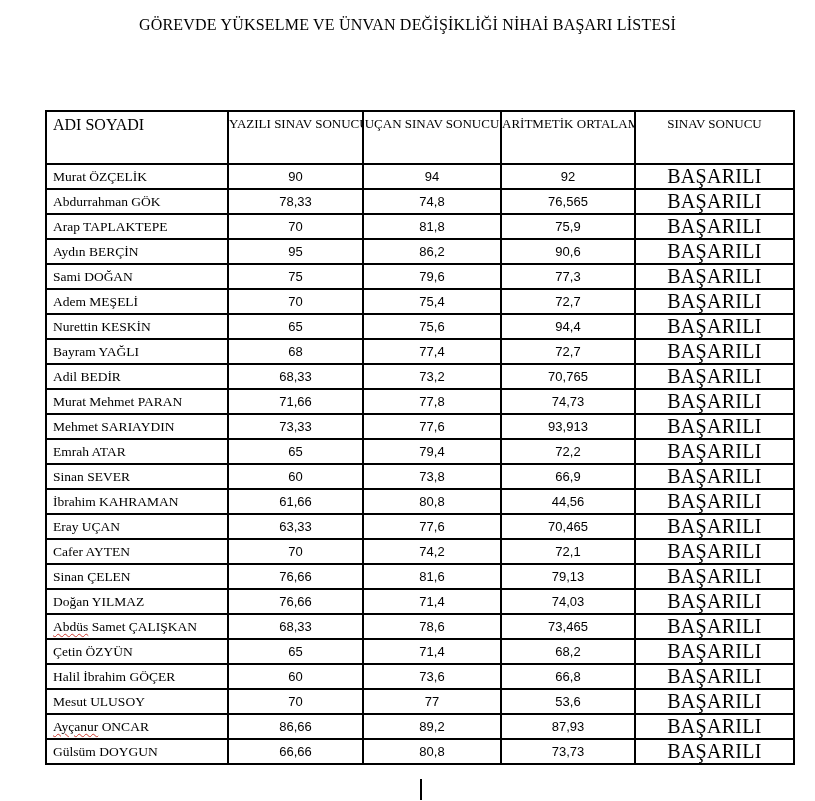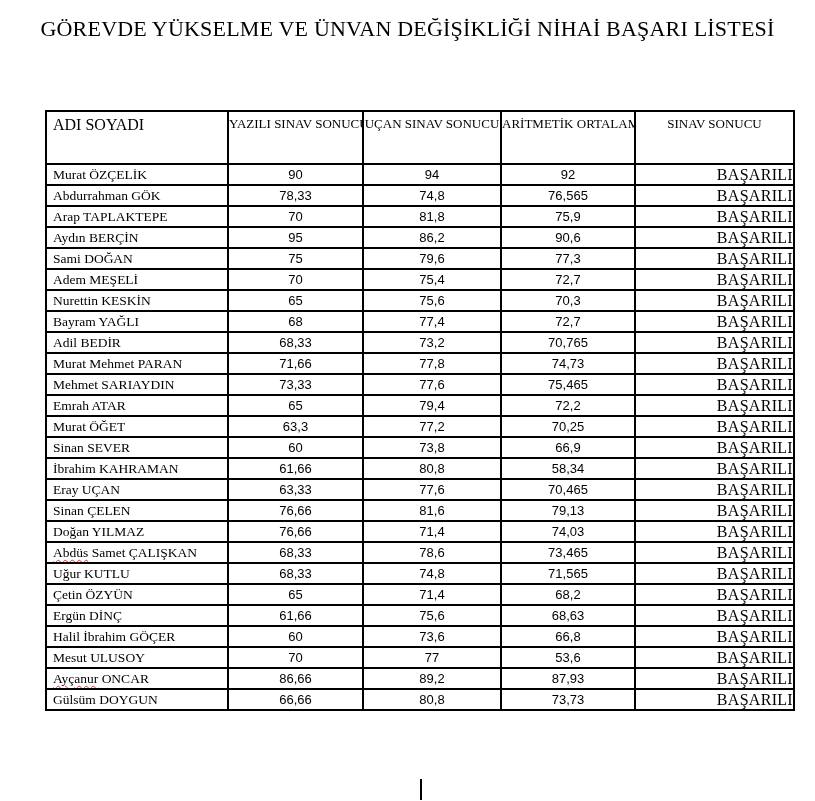--- a/index.html
+++ b/index.html
@@ -8,21 +8,21 @@
     background: #ffffff;
     font-family: "Liberation Serif", serif;
     color: #000;
     overflow: hidden;
     position: relative;
   }
   .doc-title {
     position: absolute;
     top: 16px; left: 0; width: 100%;
     text-align: center;
-    font-size: 22px;
+    font-size: 16px;
     letter-spacing: 0.2px;
     white-space: nowrap;
   }
   table.results {
     position: absolute;
     left: 45px; top: 110px;
     width: 748px;
     border-collapse: collapse;
     table-layout: fixed;
   }
@@ -53,22 +53,22 @@
     text-align: left;
     padding-left: 6px;
     font-size: 13.5px;
   }
   td.num-cell {
     text-align: center;
     font-family: "Liberation Sans", sans-serif;
     font-size: 13px;
   }
   td.result-cell {
-    text-align: right;
-    font-size: 16px;
+    text-align: center;
+    font-size: 20px;
     letter-spacing: 0.3px;
   }
   .squiggle {
     text-decoration: underline;
     text-decoration-style: wavy;
     text-decoration-color: #cc3a2f;
     text-decoration-thickness: 1px;
     text-underline-offset: 2px;
   }
   .text-cursor {
@@ -140,21 +140,21 @@
         <td class="name-cell">Adem MEŞELİ</td>
         <td class="num-cell">70</td>
         <td class="num-cell">75,4</td>
         <td class="num-cell">72,7</td>
         <td class="result-cell">BAŞARILI</td>
       </tr>
       <tr>
         <td class="name-cell">Nurettin KESKİN</td>
         <td class="num-cell">65</td>
         <td class="num-cell">75,6</td>
-        <td class="num-cell">70,3</td>
+        <td class="num-cell">94,4</td>
         <td class="result-cell">BAŞARILI</td>
       </tr>
       <tr>
         <td class="name-cell">Bayram YAĞLI</td>
         <td class="num-cell">68</td>
         <td class="num-cell">77,4</td>
         <td class="num-cell">72,7</td>
         <td class="result-cell">BAŞARILI</td>
       </tr>
       <tr>
@@ -168,59 +168,59 @@
         <td class="name-cell">Murat Mehmet PARAN</td>
         <td class="num-cell">71,66</td>
         <td class="num-cell">77,8</td>
         <td class="num-cell">74,73</td>
         <td class="result-cell">BAŞARILI</td>
       </tr>
       <tr>
         <td class="name-cell">Mehmet SARIAYDIN</td>
         <td class="num-cell">73,33</td>
         <td class="num-cell">77,6</td>
-        <td class="num-cell">75,465</td>
+        <td class="num-cell">93,913</td>
         <td class="result-cell">BAŞARILI</td>
       </tr>
       <tr>
         <td class="name-cell">Emrah ATAR</td>
         <td class="num-cell">65</td>
         <td class="num-cell">79,4</td>
         <td class="num-cell">72,2</td>
         <td class="result-cell">BAŞARILI</td>
       </tr>
       <tr>
-        <td class="name-cell">Murat ÖĞET</td>
-        <td class="num-cell">63,3</td>
-        <td class="num-cell">77,2</td>
-        <td class="num-cell">70,25</td>
-        <td class="result-cell">BAŞARILI</td>
-      </tr>
-      <tr>
         <td class="name-cell">Sinan SEVER</td>
         <td class="num-cell">60</td>
         <td class="num-cell">73,8</td>
         <td class="num-cell">66,9</td>
         <td class="result-cell">BAŞARILI</td>
       </tr>
       <tr>
         <td class="name-cell">İbrahim KAHRAMAN</td>
         <td class="num-cell">61,66</td>
         <td class="num-cell">80,8</td>
-        <td class="num-cell">58,34</td>
+        <td class="num-cell">44,56</td>
         <td class="result-cell">BAŞARILI</td>
       </tr>
       <tr>
         <td class="name-cell">Eray UÇAN</td>
         <td class="num-cell">63,33</td>
         <td class="num-cell">77,6</td>
         <td class="num-cell">70,465</td>
         <td class="result-cell">BAŞARILI</td>
       </tr>
       <tr>
+        <td class="name-cell">Cafer AYTEN</td>
+        <td class="num-cell">70</td>
+        <td class="num-cell">74,2</td>
+        <td class="num-cell">72,1</td>
+        <td class="result-cell">BAŞARILI</td>
+      </tr>
+      <tr>
         <td class="name-cell">Sinan ÇELEN</td>
         <td class="num-cell">76,66</td>
         <td class="num-cell">81,6</td>
         <td class="num-cell">79,13</td>
         <td class="result-cell">BAŞARILI</td>
       </tr>
       <tr>
         <td class="name-cell">Doğan YILMAZ</td>
         <td class="num-cell">76,66</td>
         <td class="num-cell">71,4</td>
@@ -228,41 +228,27 @@
         <td class="result-cell">BAŞARILI</td>
       </tr>
       <tr>
         <td class="name-cell"><span class="squiggle">Abdüs</span> Samet ÇALIŞKAN</td>
         <td class="num-cell">68,33</td>
         <td class="num-cell">78,6</td>
         <td class="num-cell">73,465</td>
         <td class="result-cell">BAŞARILI</td>
       </tr>
       <tr>
-        <td class="name-cell">Uğur KUTLU</td>
-        <td class="num-cell">68,33</td>
-        <td class="num-cell">74,8</td>
-        <td class="num-cell">71,565</td>
-        <td class="result-cell">BAŞARILI</td>
-      </tr>
-      <tr>
         <td class="name-cell">Çetin ÖZYÜN</td>
         <td class="num-cell">65</td>
         <td class="num-cell">71,4</td>
         <td class="num-cell">68,2</td>
         <td class="result-cell">BAŞARILI</td>
       </tr>
       <tr>
-        <td class="name-cell">Ergün DİNÇ</td>
-        <td class="num-cell">61,66</td>
-        <td class="num-cell">75,6</td>
-        <td class="num-cell">68,63</td>
-        <td class="result-cell">BAŞARILI</td>
-      </tr>
-      <tr>
         <td class="name-cell">Halil İbrahim GÖÇER</td>
         <td class="num-cell">60</td>
         <td class="num-cell">73,6</td>
         <td class="num-cell">66,8</td>
         <td class="result-cell">BAŞARILI</td>
       </tr>
       <tr>
         <td class="name-cell">Mesut ULUSOY</td>
         <td class="num-cell">70</td>
         <td class="num-cell">77</td>

